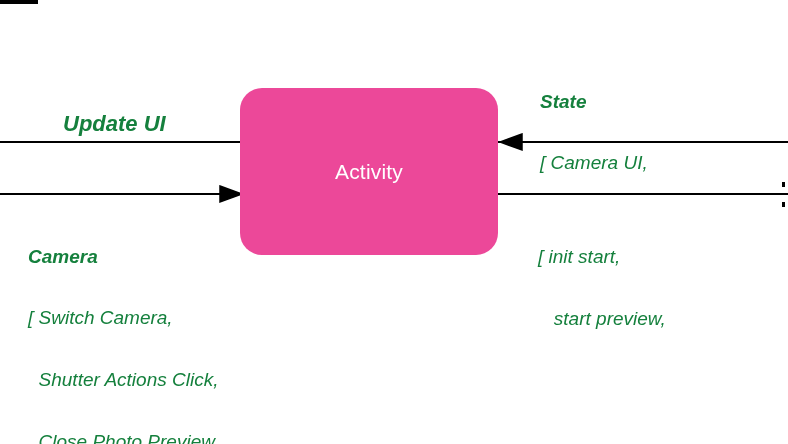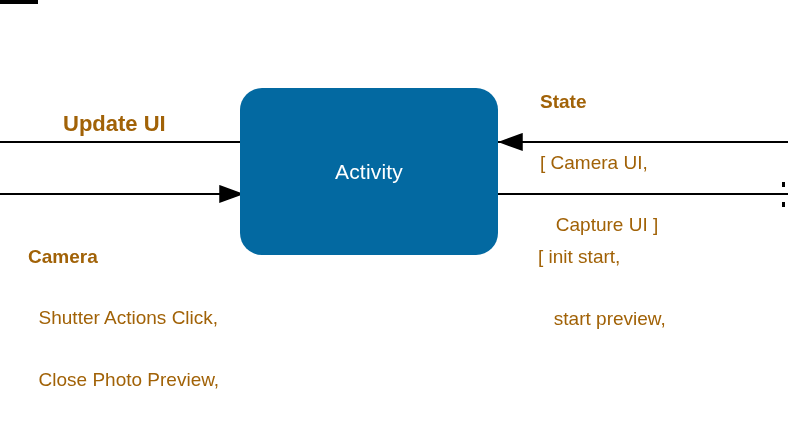--- a/index.html
+++ b/index.html
@@ -28,21 +28,21 @@
     background: #000000;
   }
 
   
   .activity-box {
     position: absolute;
     left: 240px;
     top: 88px;
     width: 258px;
     height: 167px;
-    background: #0369a1;
+    background: #ec4899;
     border-radius: 22px;
     display: flex;
     align-items: center;
     justify-content: center;
   }
   .activity-label {
     color: #ffffff;
     font-size: 21px;
     font-family: "Liberation Sans", sans-serif;
     letter-spacing: 0.2px;
@@ -75,22 +75,23 @@
     width: 3px;
     height: 5px;
   }
   .tick-a { left: 782px; top: 182px; }
   .tick-b { left: 782px; top: 202px; }
 
   
   .textblock {
     position: absolute;
     font-family: "Liberation Sans", sans-serif;
-    color: #a16207;
+    color: #15803d;
     white-space: pre;
+    font-style: italic;
   }
   .tb-title {
     font-size: 19px;
     font-weight: bold;
     line-height: 25px;
   }
   .tb-line {
     font-size: 19px;
     font-weight: normal;
     line-height: 26px;
@@ -135,30 +136,30 @@
   <div class="tick tick-b"></div>
 
   <div class="activity-box">
     <span class="activity-label">Activity</span>
   </div>
 
   <div class="textblock label-update-ui">Update UI</div>
 
   <div class="textblock block-actions">
     <div class="tb-title">Camera</div>
+    <div class="tb-line">[ Switch Camera,</div>
     <div class="tb-line">  Shutter Actions Click,</div>
     <div class="tb-line">  Close Photo Preview,</div>
     
     
   </div>
 
   <div class="textblock block-state">
     <div class="tb-title">State</div>
     <div class="tb-line">[ Camera UI,</div>
-    <div class="tb-line">   Capture UI ]</div>
   </div>
 
   <div class="textblock block-ops">
     <div class="tb-line">[ init start,</div>
     <div class="tb-line">   start preview,</div>
     
     
     
     
   </div>

